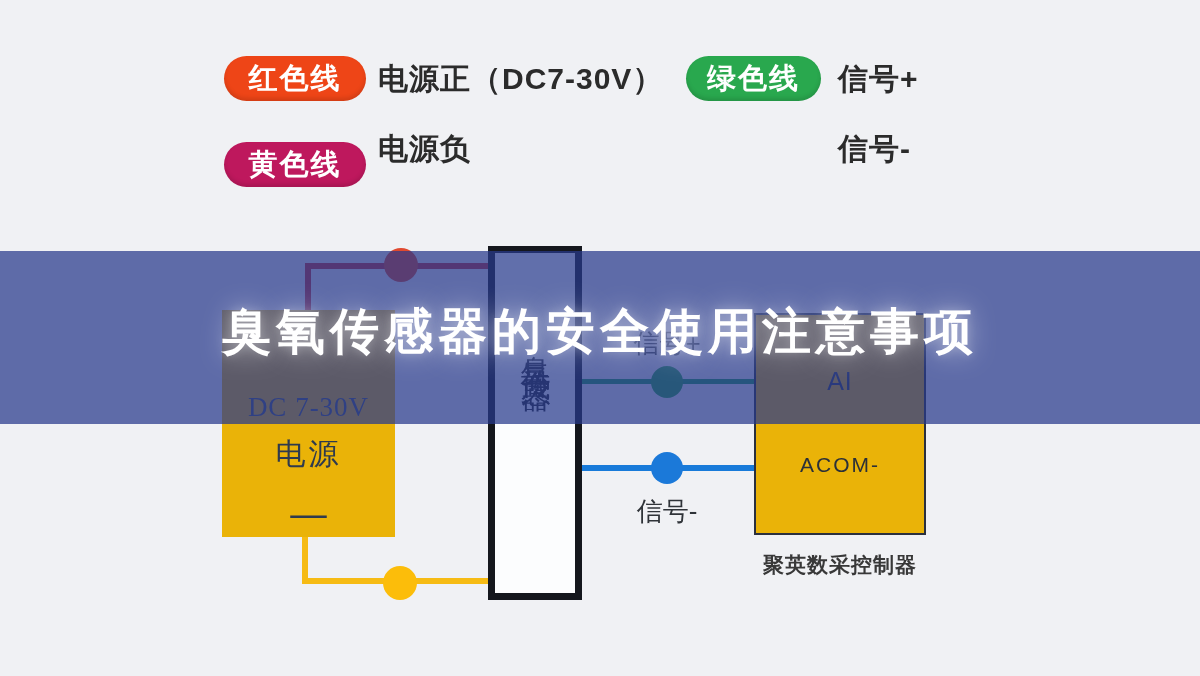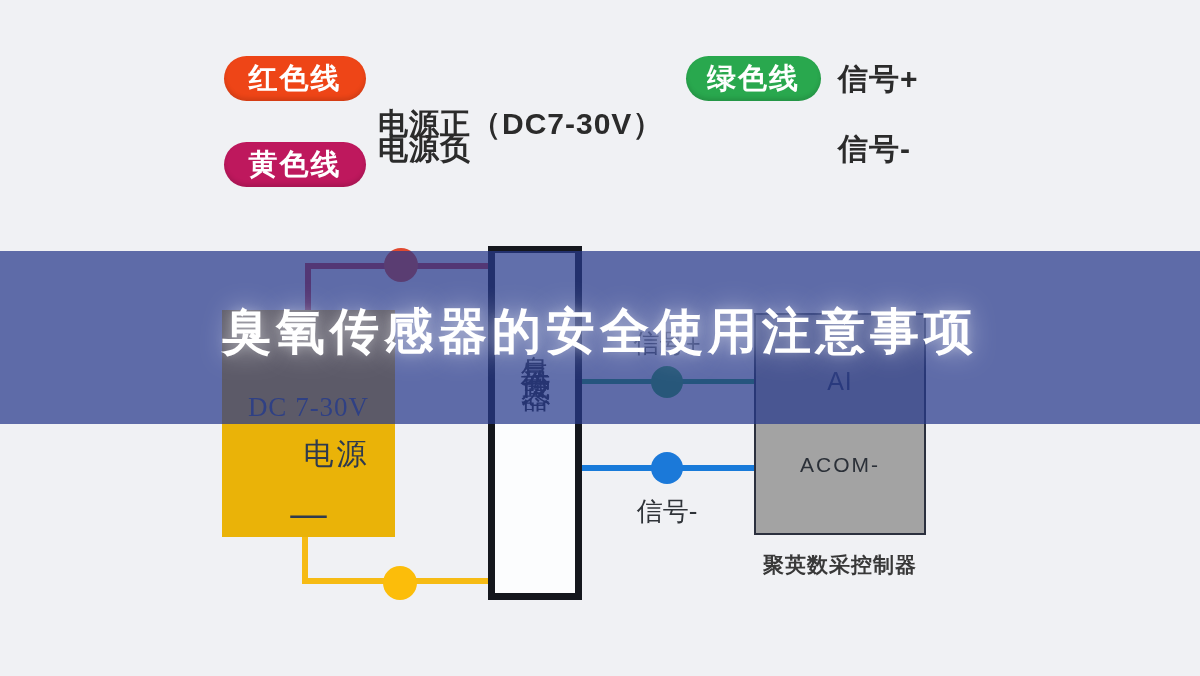--- a/index.html
+++ b/index.html
@@ -25,37 +25,37 @@
   }
 
   
   .box-power{
     left:222px;top:310px;width:173px;height:227px;
     background:#eab308;z-index:1;font-family:Liberation Serif, serif;
   }
   .pwr-voltage{position:absolute;left:0;width:100%;top:82px;text-align:center;
     font-size:27px;color:#45536e;letter-spacing:1px;}
   .pwr-name{position:absolute;left:0;width:100%;top:124px;text-align:center;
-    font-size:30px;color:#2e3a4e;letter-spacing:3px;padding-left:28px;}
+    font-size:30px;color:#2e3a4e;letter-spacing:3px;}
   .pwr-minus{position:absolute;left:0;width:100%;top:190px;text-align:center;
     font-size:36px;font-weight:bold;color:#2e3a4e;line-height:26px;}
 
   .box-sensor{
     left:488px;top:246px;width:94px;height:354px;box-sizing:border-box;
     background:#fcfdfe;border:7px solid #15171d;z-index:2;
   }
   .sensor-name{
     position:absolute;left:50%;transform:translateX(-50%);top:79px;
     writing-mode:vertical-rl;font-size:30px;letter-spacing:7px;
     color:#23272e;white-space:nowrap;
   }
 
   .box-controller{
     left:754px;top:313px;width:172px;height:222px;box-sizing:border-box;
-    background:#a3a3a3;border:2px solid #2b303e;z-index:1;
+    background:#eab308;border:2px solid #2b303e;z-index:1;
   }
   .ctl-ai{position:absolute;left:0;width:100%;top:52px;text-align:center;
     font-size:25px;color:#2e3a55;letter-spacing:1px;}
   .ctl-acom{position:absolute;left:0;width:100%;top:138px;text-align:center;
     font-size:21px;color:#2b3038;letter-spacing:2px;}
   .ctl-caption{
     left:740px;top:551px;width:200px;text-align:center;
     font-size:21px;color:#383838;font-weight:bold;letter-spacing:1px;z-index:1;
   }
 
@@ -90,21 +90,21 @@
     text-shadow:0 0 28px rgba(255,255,255,0.55),0 0 10px rgba(255,255,255,0.25);
     white-space:nowrap;
   }
 </style>
 </head>
 <body>
 
 <div class="stage">
 
   <div class="pill" style="left: 224px; top: 56px; width: 142px; background-color: rgb(238, 69, 23);">红色线</div>
-  <div class="legend-label" style="left:378px;top:61px;margin-top:45px;">电源正（DC7-30V）</div>
+  <div class="legend-label" style="left:378px;top:61px;">电源正（DC7-30V）</div>
 
   <div class="pill" style="left: 224px; top: 142px; width: 142px; background-color: #be185d; font-family: Liberation Mono, monospace;">黄色线</div>
   <div class="legend-label" style="left:378px;top:131px;">电源负</div>
 
   <div class="pill" style="left: 686px; top: 56px; width: 135px; background-color: rgb(41, 168, 78);">绿色线</div>
   <div class="legend-label" style="left:838px;top:61px;">信号+</div>
 
   <div class="legend-label" style="left:838px;top:131px;">信号-</div>
 
   <div class="wire w-red-h" style="background-color: rgb(200, 48, 58);"></div>

